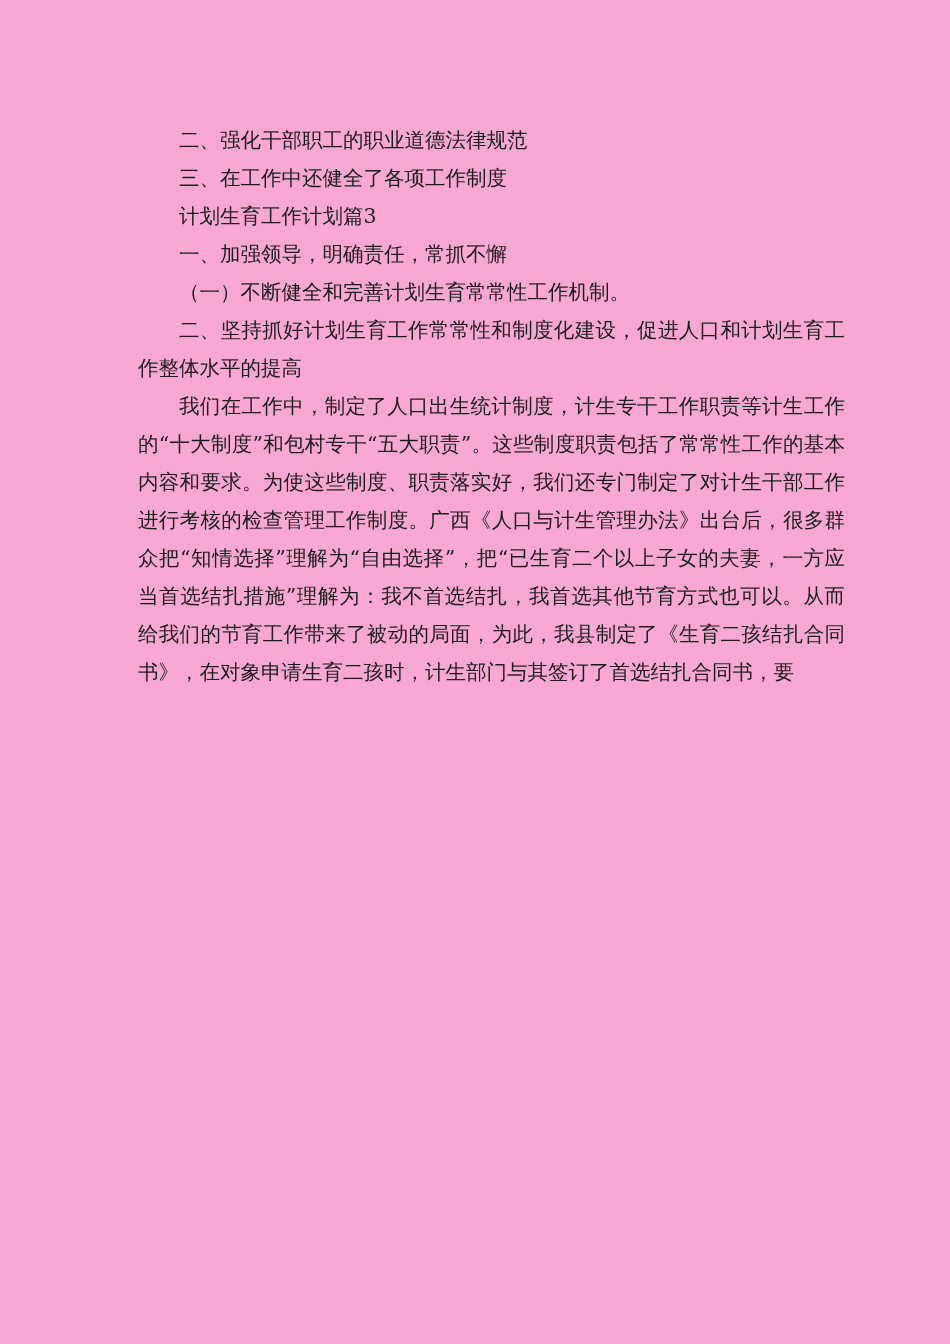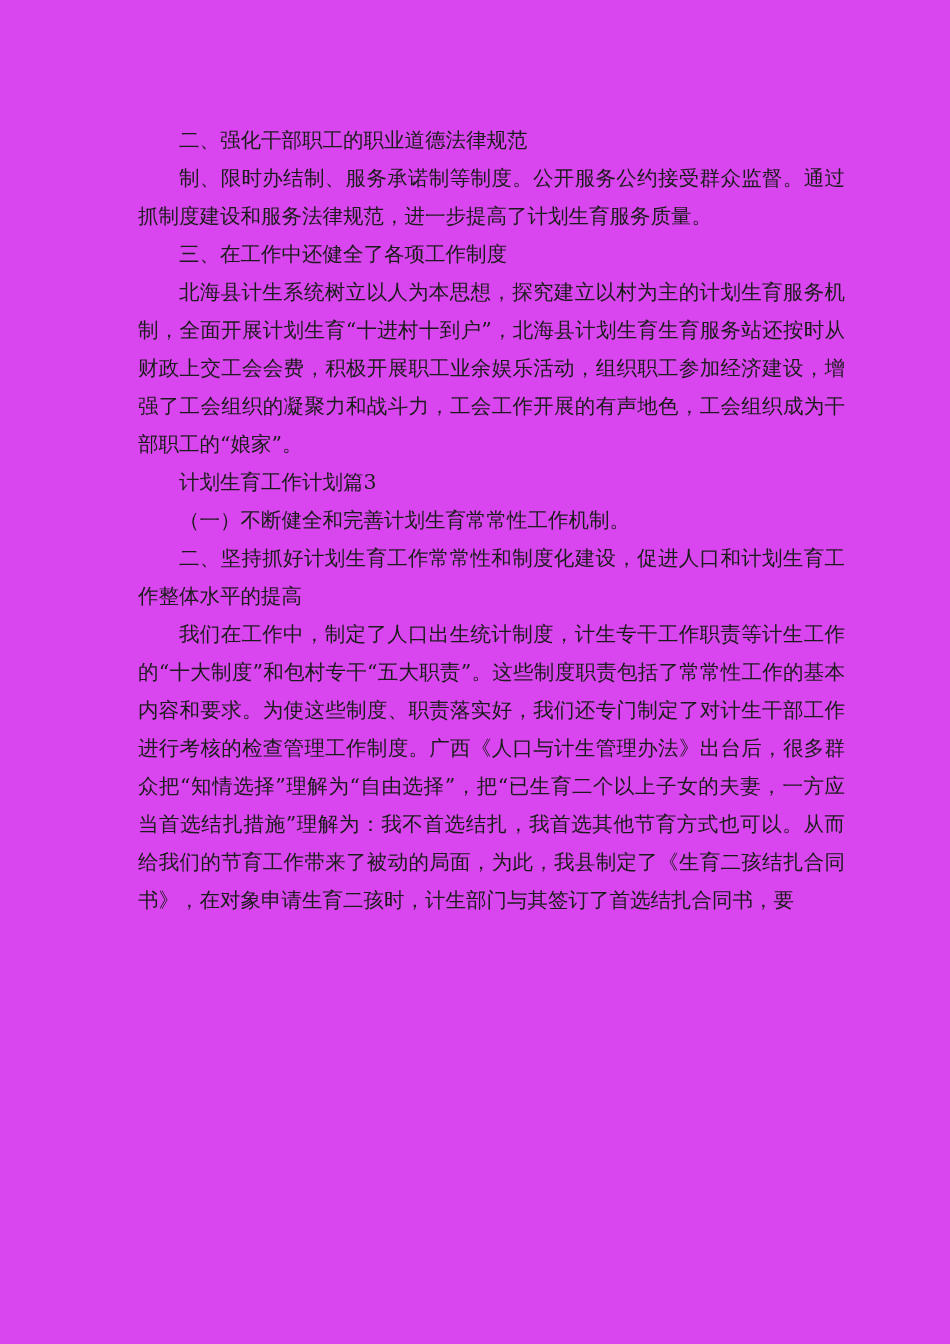--- a/index.html
+++ b/index.html
@@ -5,21 +5,21 @@
   html, body {
     margin: 0;
     padding: 0;
     background: #ffffff;
   }
   .page {
     position: relative;
     width: 950px;
     height: 1344px;
     box-sizing: border-box;
-    background: #d946ef;
+    background: #f9a8d4;
     padding: 121px 105px 0 138px;
     overflow: hidden;
   }
   .doc-par {
     margin: 0;
     padding: 0;
     font-family: "DejaVu Serif", "Liberation Serif", serif;
     font-size: 20.5px;
     line-height: 38px;
     color: #1c1c1c;
@@ -27,20 +27,19 @@
     text-justify: inter-ideograph;
     text-indent: 2em;
     word-break: break-all;
   }
 </style>
 </head>
 <body>
 
 <div class="page">
   <p class="doc-par">二、强化干部职工的职业道德法律规范</p>
-  <p class="doc-par">制、限时办结制、服务承诺制等制度。公开服务公约接受群众监督。通过抓制度建设和服务法律规范，进一步提高了计划生育服务质量。</p>
   <p class="doc-par">三、在工作中还健全了各项工作制度</p>
-  <p class="doc-par">北海县计生系统树立以人为本思想，探究建立以村为主的计划生育服务机制，全面开展计划生育“十进村十到户”，北海县计划生育生育服务站还按时从财政上交工会会费，积极开展职工业余娱乐活动，组织职工参加经济建设，增强了工会组织的凝聚力和战斗力，工会工作开展的有声地色，工会组织成为干部职工的“娘家”。</p>
   <p class="doc-par">计划生育工作计划篇3</p>
+  <p class="doc-par">一、加强领导，明确责任，常抓不懈</p>
   <p class="doc-par">（一）不断健全和完善计划生育常常性工作机制。</p>
   <p class="doc-par">二、坚持抓好计划生育工作常常性和制度化建设，促进人口和计划生育工作整体水平的提高</p>
   <p class="doc-par">我们在工作中，制定了人口出生统计制度，计生专干工作职责等计生工作的“十大制度”和包村专干“五大职责”。这些制度职责包括了常常性工作的基本内容和要求。为使这些制度、职责落实好，我们还专门制定了对计生干部工作进行考核的检查管理工作制度。广西《人口与计生管理办法》出台后，很多群众把“知情选择”理解为“自由选择”，把“已生育二个以上子女的夫妻，一方应当首选结扎措施”理解为：我不首选结扎，我首选其他节育方式也可以。从而给我们的节育工作带来了被动的局面，为此，我县制定了《生育二孩结扎合同书》，在对象申请生育二孩时，计生部门与其签订了首选结扎合同书，要</p>
 </div>
 
 </body></html>

